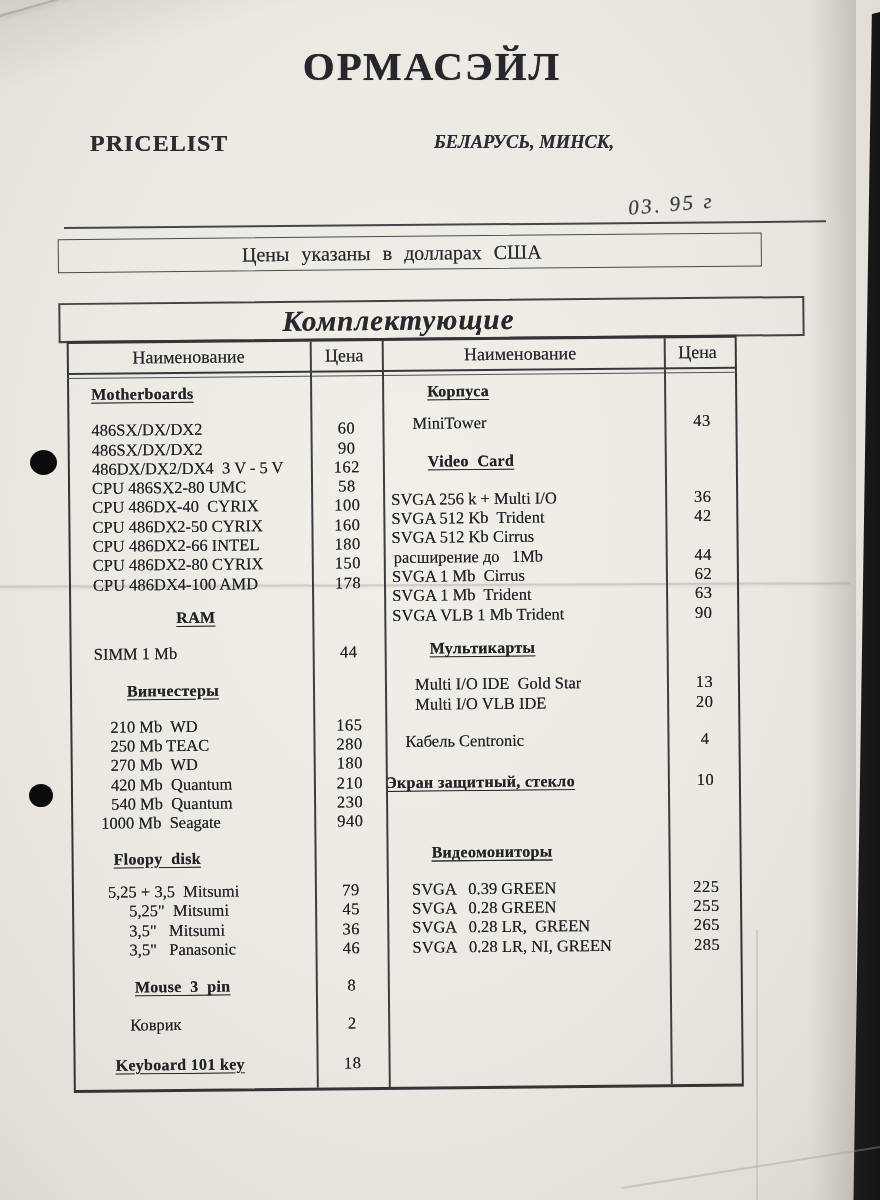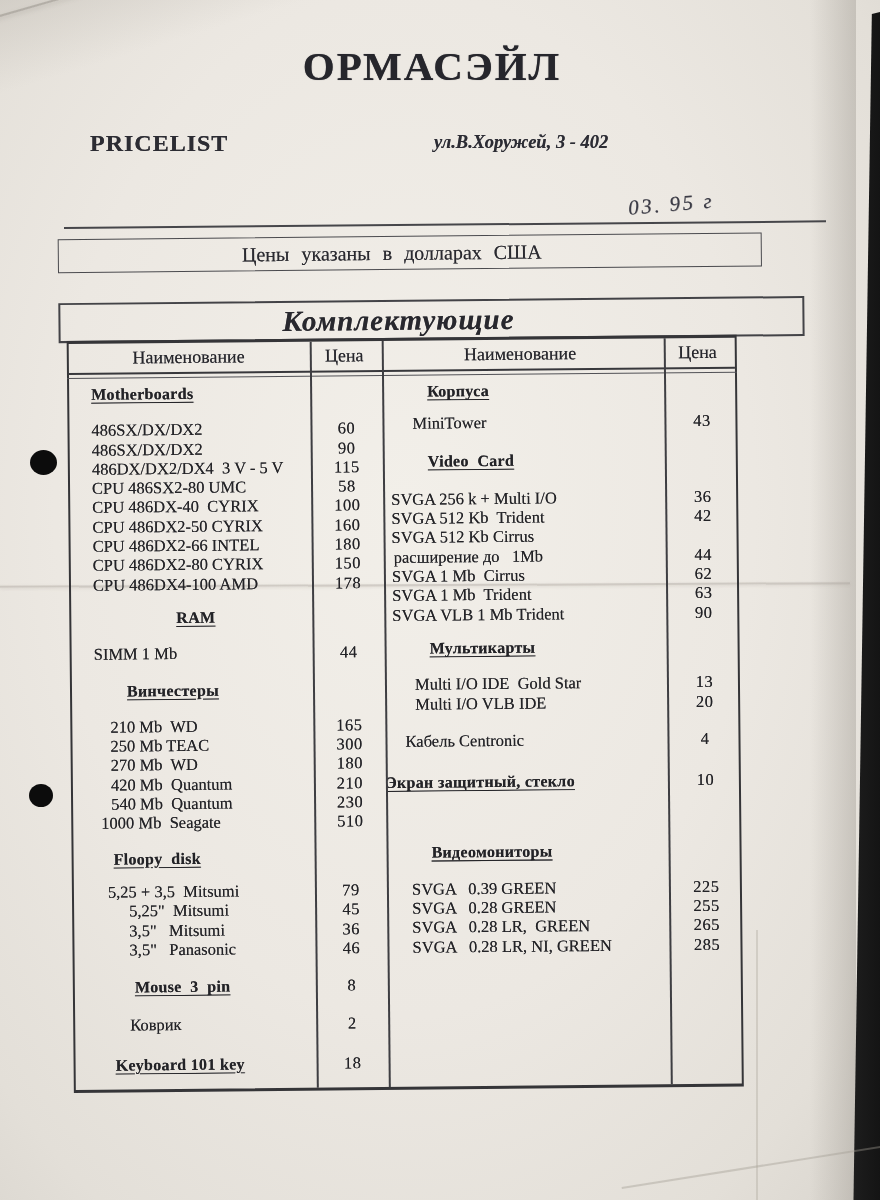--- a/index.html
+++ b/index.html
@@ -152,21 +152,21 @@
   <div class="crease crease-topleft"></div>
   <div class="crease crease-mid"></div>
   <div class="crease crease-bottomright"></div>
   <div class="crease crease-vert"></div>
   <div class="hole hole-1"></div>
   <div class="hole hole-2"></div>
 
   <div class="company">ОРМАСЭЙЛ</div>
   <div class="doc-type">PRICELIST</div>
   <div class="address">
-    <div>ул.В.Хоружей, 3 - 402</div>
+    <div>БЕЛАРУСЬ,  МИНСК,</div>
   </div>
   <div class="hand-date">03. 95 г</div>
   <div class="head-rule"></div>
 
   <div class="tilt">
     <div class="banner">
       <span>Цены  указаны  в  долларах  США</span>
     </div>
     <div class="section-box">
       <span>Комплектующие</span>
@@ -188,21 +188,21 @@
             <div class="trow item" style="margin-top: 17px;">
               <span class="cname" style="padding-left: 22px;">486SX/DX/DX2</span>
               <span class="cprice">60</span>
             </div>
             <div class="trow item" style="margin-top: 0px;">
               <span class="cname" style="padding-left: 22px;">486SX/DX/DX2</span>
               <span class="cprice">90</span>
             </div>
             <div class="trow item" style="margin-top: 0px;">
               <span class="cname" style="padding-left: 22px;">486DX/DX2/DX4  3 V - 5 V</span>
-              <span class="cprice">115</span>
+              <span class="cprice">162</span>
             </div>
             <div class="trow item" style="margin-top: 0px;">
               <span class="cname" style="padding-left: 22px;">CPU 486SX2-80 UMC</span>
               <span class="cprice">58</span>
             </div>
             <div class="trow item" style="margin-top: 0px;">
               <span class="cname" style="padding-left: 22px;">CPU 486DX-40  CYRIX</span>
               <span class="cprice">100</span>
             </div>
             <div class="trow item" style="margin-top: 0px;">
@@ -232,37 +232,37 @@
             <div class="trow section" style="margin-top: 17px;">
               <span class="cname" style="padding-left: 55px;">Винчестеры</span>
               <span class="cprice"></span>
             </div>
             <div class="trow item" style="margin-top: 17px;">
               <span class="cname" style="padding-left: 38px;">210 Mb  WD</span>
               <span class="cprice">165</span>
             </div>
             <div class="trow item" style="margin-top: 0px;">
               <span class="cname" style="padding-left: 38px;">250 Mb TEAC</span>
-              <span class="cprice">300</span>
+              <span class="cprice">280</span>
             </div>
             <div class="trow item" style="margin-top: 0px;">
               <span class="cname" style="padding-left: 38px;">270 Mb  WD</span>
               <span class="cprice">180</span>
             </div>
             <div class="trow item" style="margin-top: 0px;">
               <span class="cname" style="padding-left: 38px;">420 Mb  Quantum</span>
               <span class="cprice">210</span>
             </div>
             <div class="trow item" style="margin-top: 0px;">
               <span class="cname" style="padding-left: 38px;">540 Mb  Quantum</span>
               <span class="cprice">230</span>
             </div>
             <div class="trow item" style="margin-top: 0px;">
               <span class="cname" style="padding-left: 28px;">1000 Mb  Seagate</span>
-              <span class="cprice">510</span>
+              <span class="cprice">940</span>
             </div>
             <div class="trow section" style="margin-top: 16px;">
               <span class="cname" style="padding-left: 40px;">Floopy  disk</span>
               <span class="cprice"></span>
             </div>
             <div class="trow item" style="margin-top: 14px;">
               <span class="cname" style="padding-left: 34px;">5,25 + 3,5  Mitsumi</span>
               <span class="cprice">79</span>
             </div>
             <div class="trow item" style="margin-top: 0px;">

